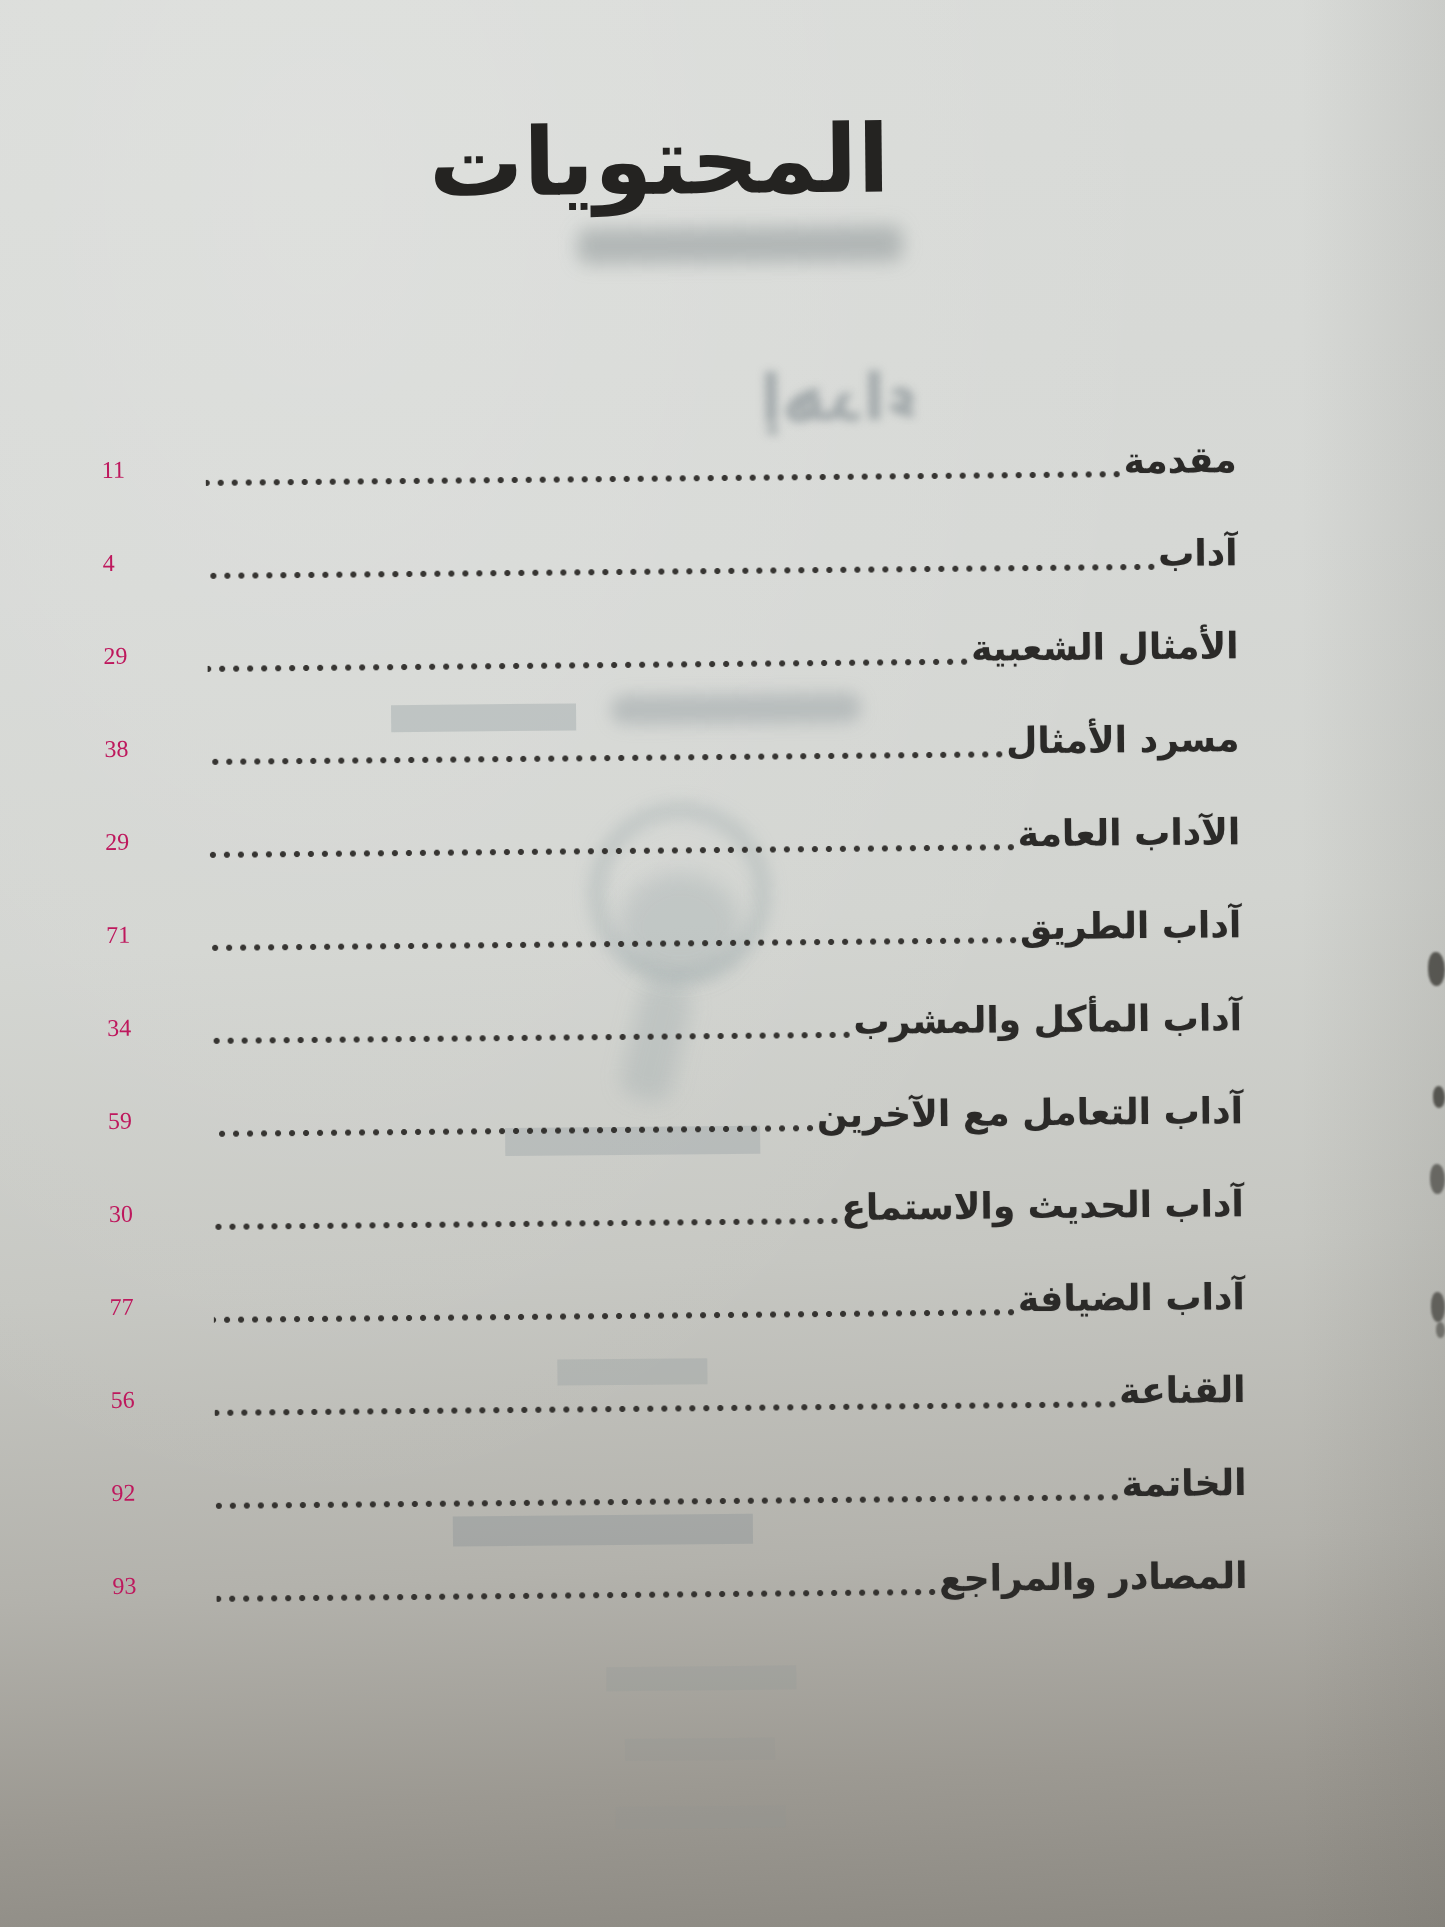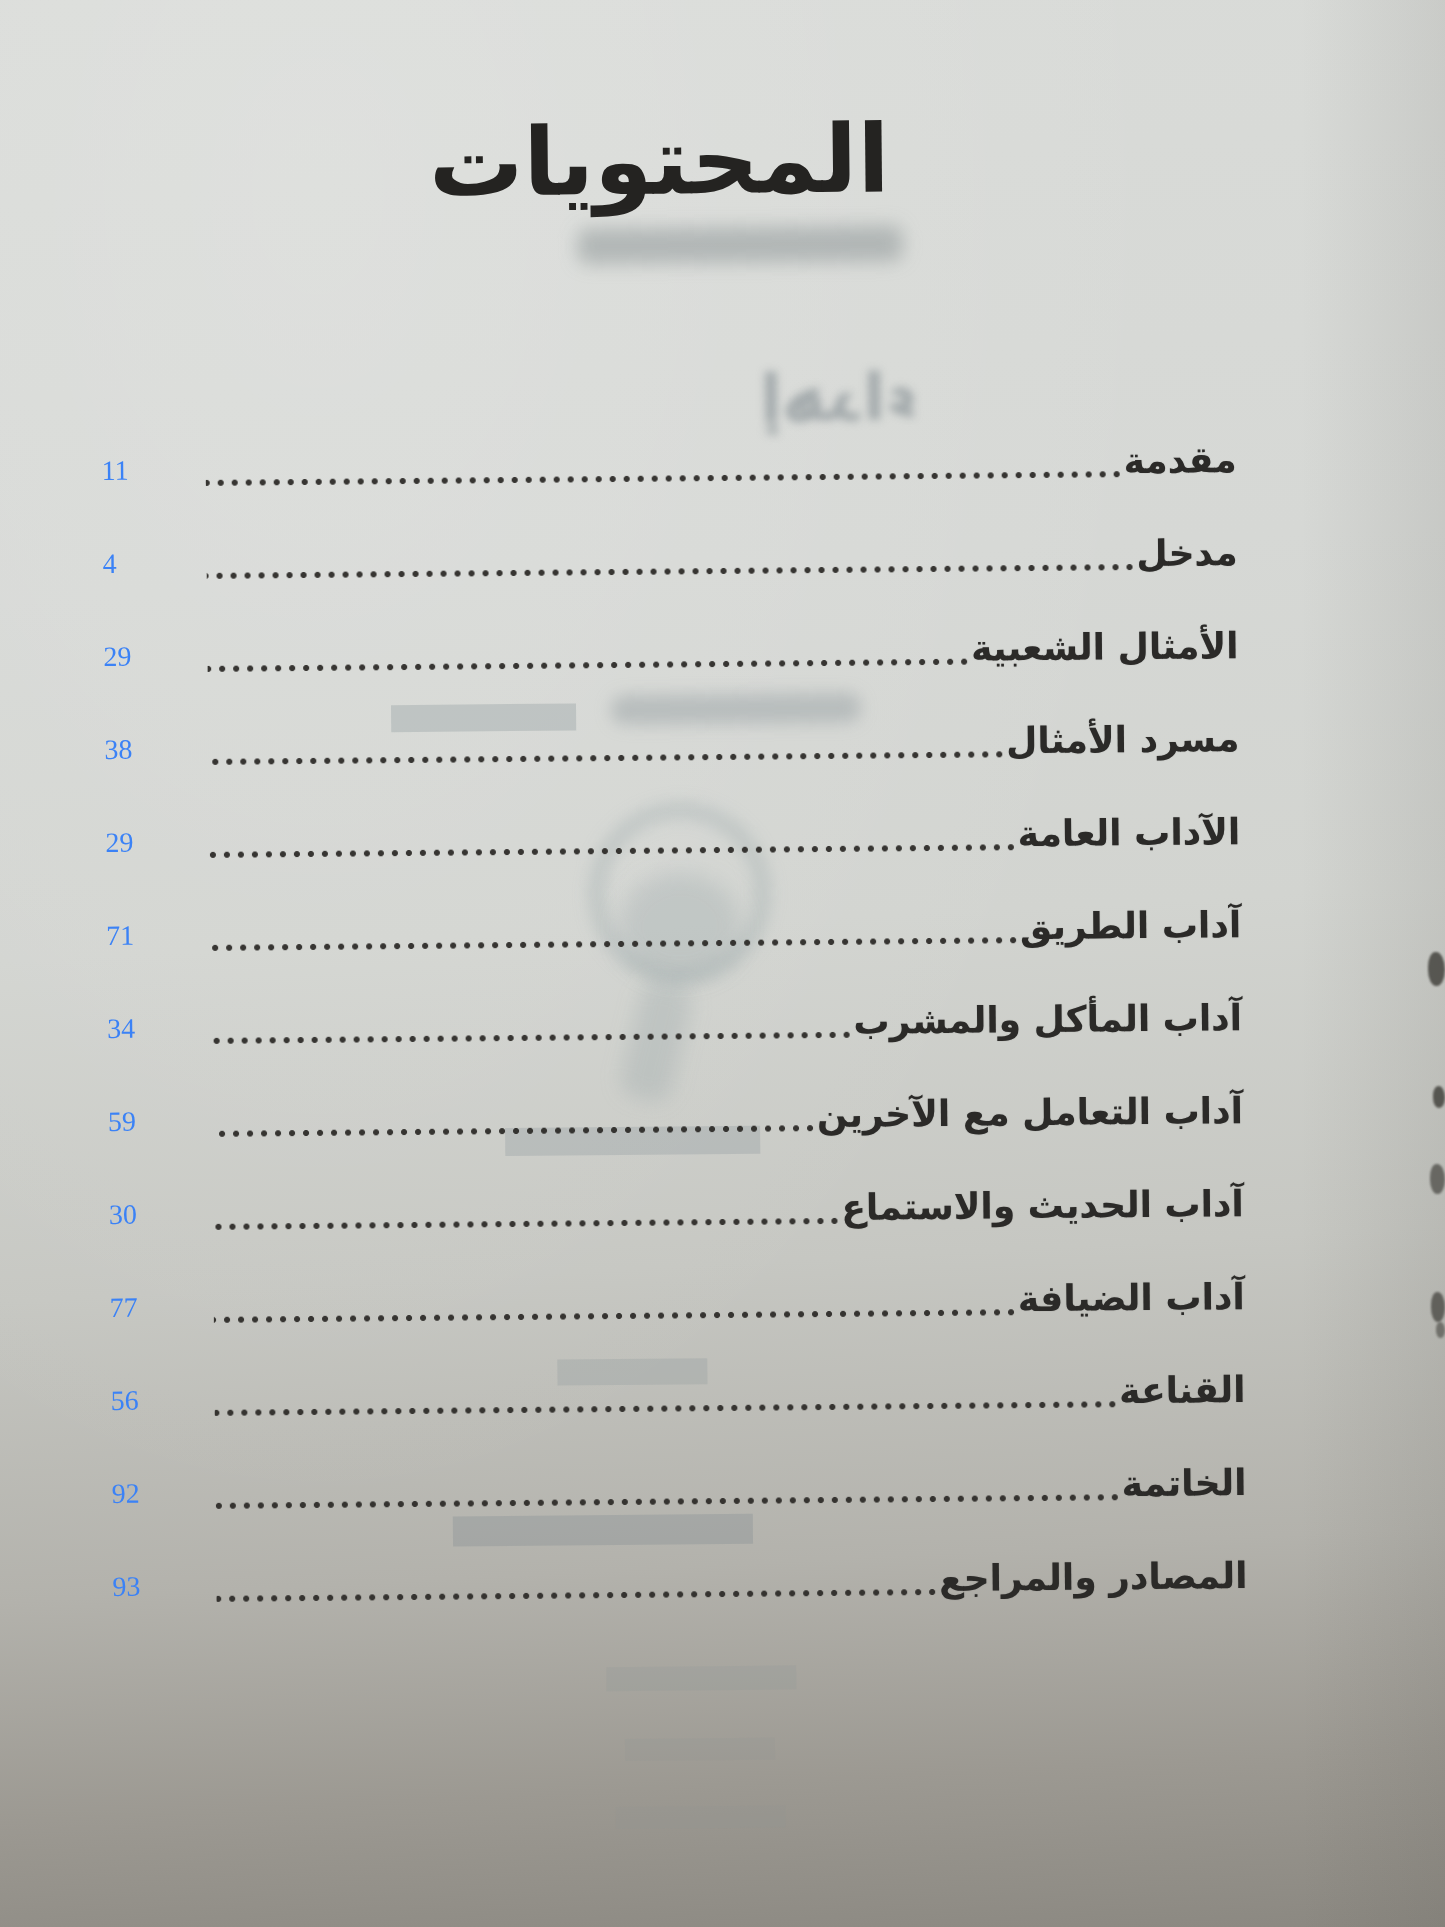--- a/index.html
+++ b/index.html
@@ -41,21 +41,21 @@
   .leader{
     flex:1 1 auto;height:14px;position:relative;top:13px;
     background-image:radial-gradient(circle, rgba(46,44,41,0.95) 2.6px, rgba(46,44,41,0) 3.5px);
     background-size:14px 14px;background-repeat:repeat-x;
     background-position:right center;
     margin-left:6px;
   }
   .toc-num{
     width:64px;margin-right:34px;flex:0 0 auto;
     font-family:"Liberation Serif",serif;
-    font-size:28px;color:#3b82f6;text-align:left;
+    font-size:24px;color:#be185d;text-align:left;
     direction:ltr;
   }
   
   .ghost{position:absolute;pointer-events:none;}
   .g-blob{background:rgba(138,148,152,0.40);border-radius:14px;filter:blur(8px);}
   .g-band{left:583px;top:227px;width:325px;height:36px;background:rgba(122,130,133,0.42);border-radius:10px;filter:blur(9px);}
   .g-dedication{
     left:748px;top:362px;width:190px;
     font-size:64px;font-weight:bold;color:rgba(128,138,144,0.60);
     transform:scaleX(-1);filter:blur(4px);text-align:center;
@@ -108,21 +108,21 @@
 
   <div class="toc">
 
       <div class="toc-row">
         <span class="toc-label">مقدمة</span>
         <span class="leader"></span>
         <span class="toc-num">11</span>
       </div>
 
       <div class="toc-row">
-        <span class="toc-label">مدخل</span>
+        <span class="toc-label">آداب</span>
         <span class="leader"></span>
         <span class="toc-num">4</span>
       </div>
 
       <div class="toc-row">
         <span class="toc-label">الأمثال الشعبية</span>
         <span class="leader"></span>
         <span class="toc-num">29</span>
       </div>
 

